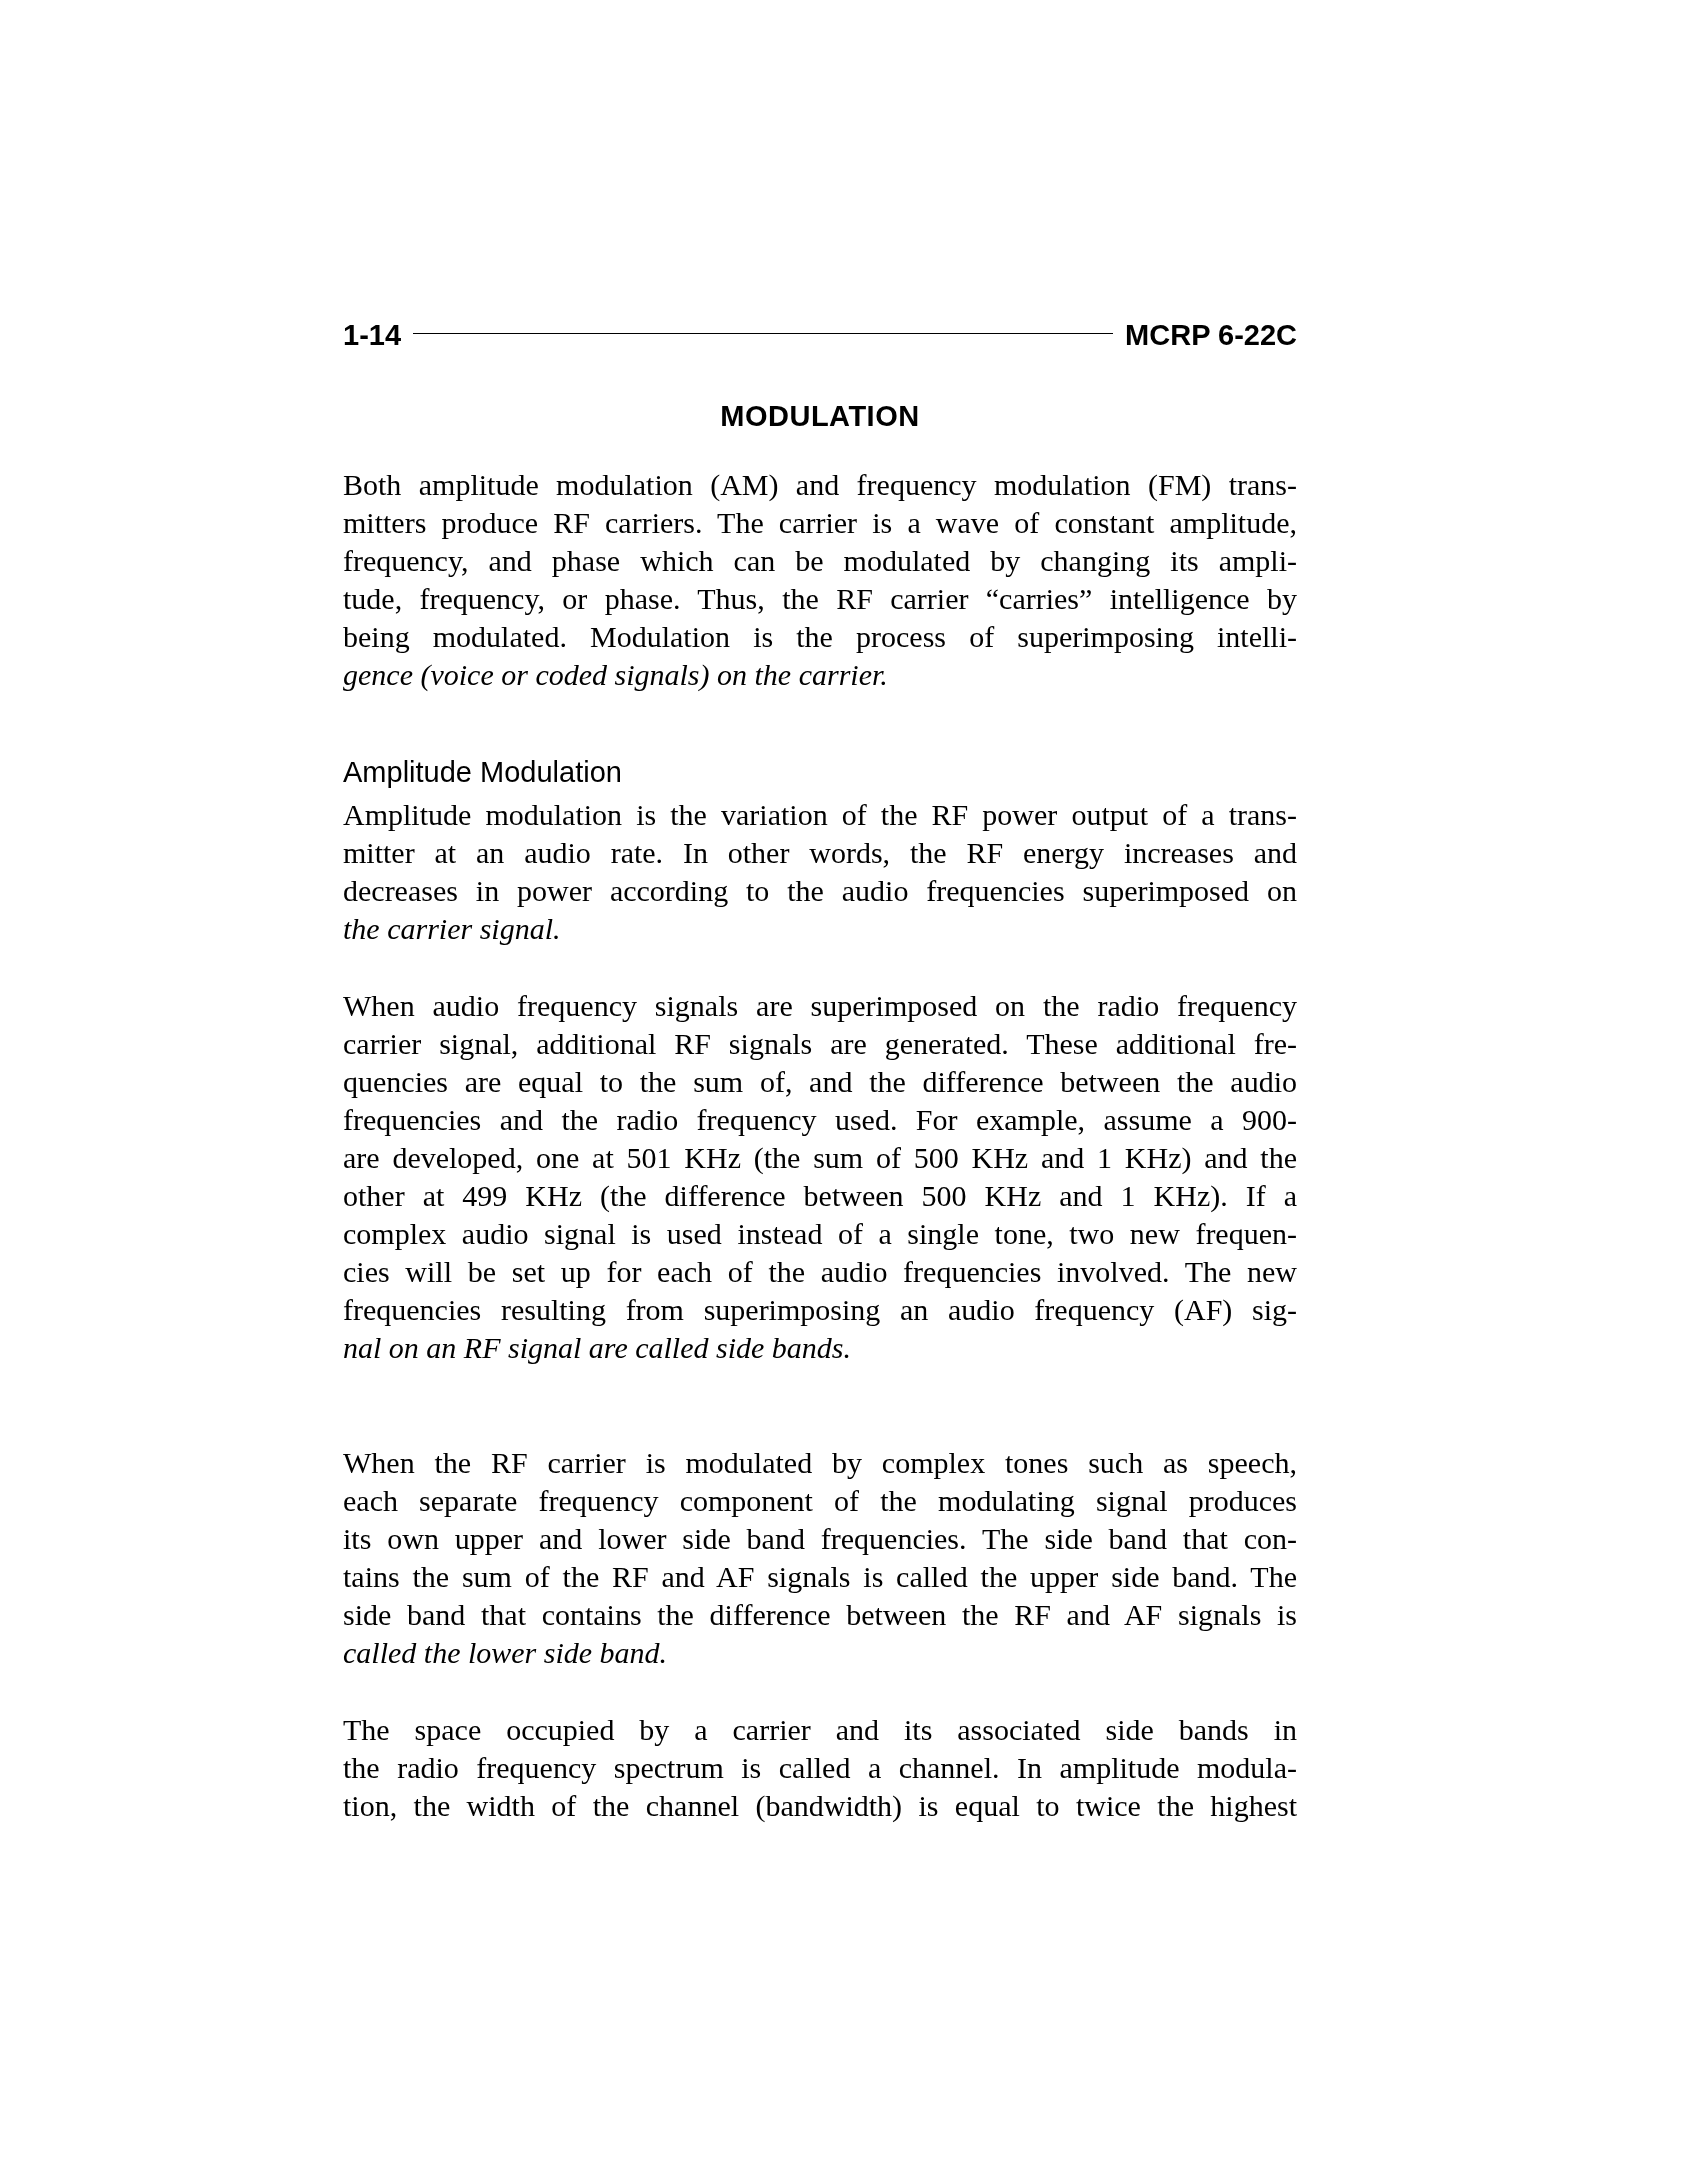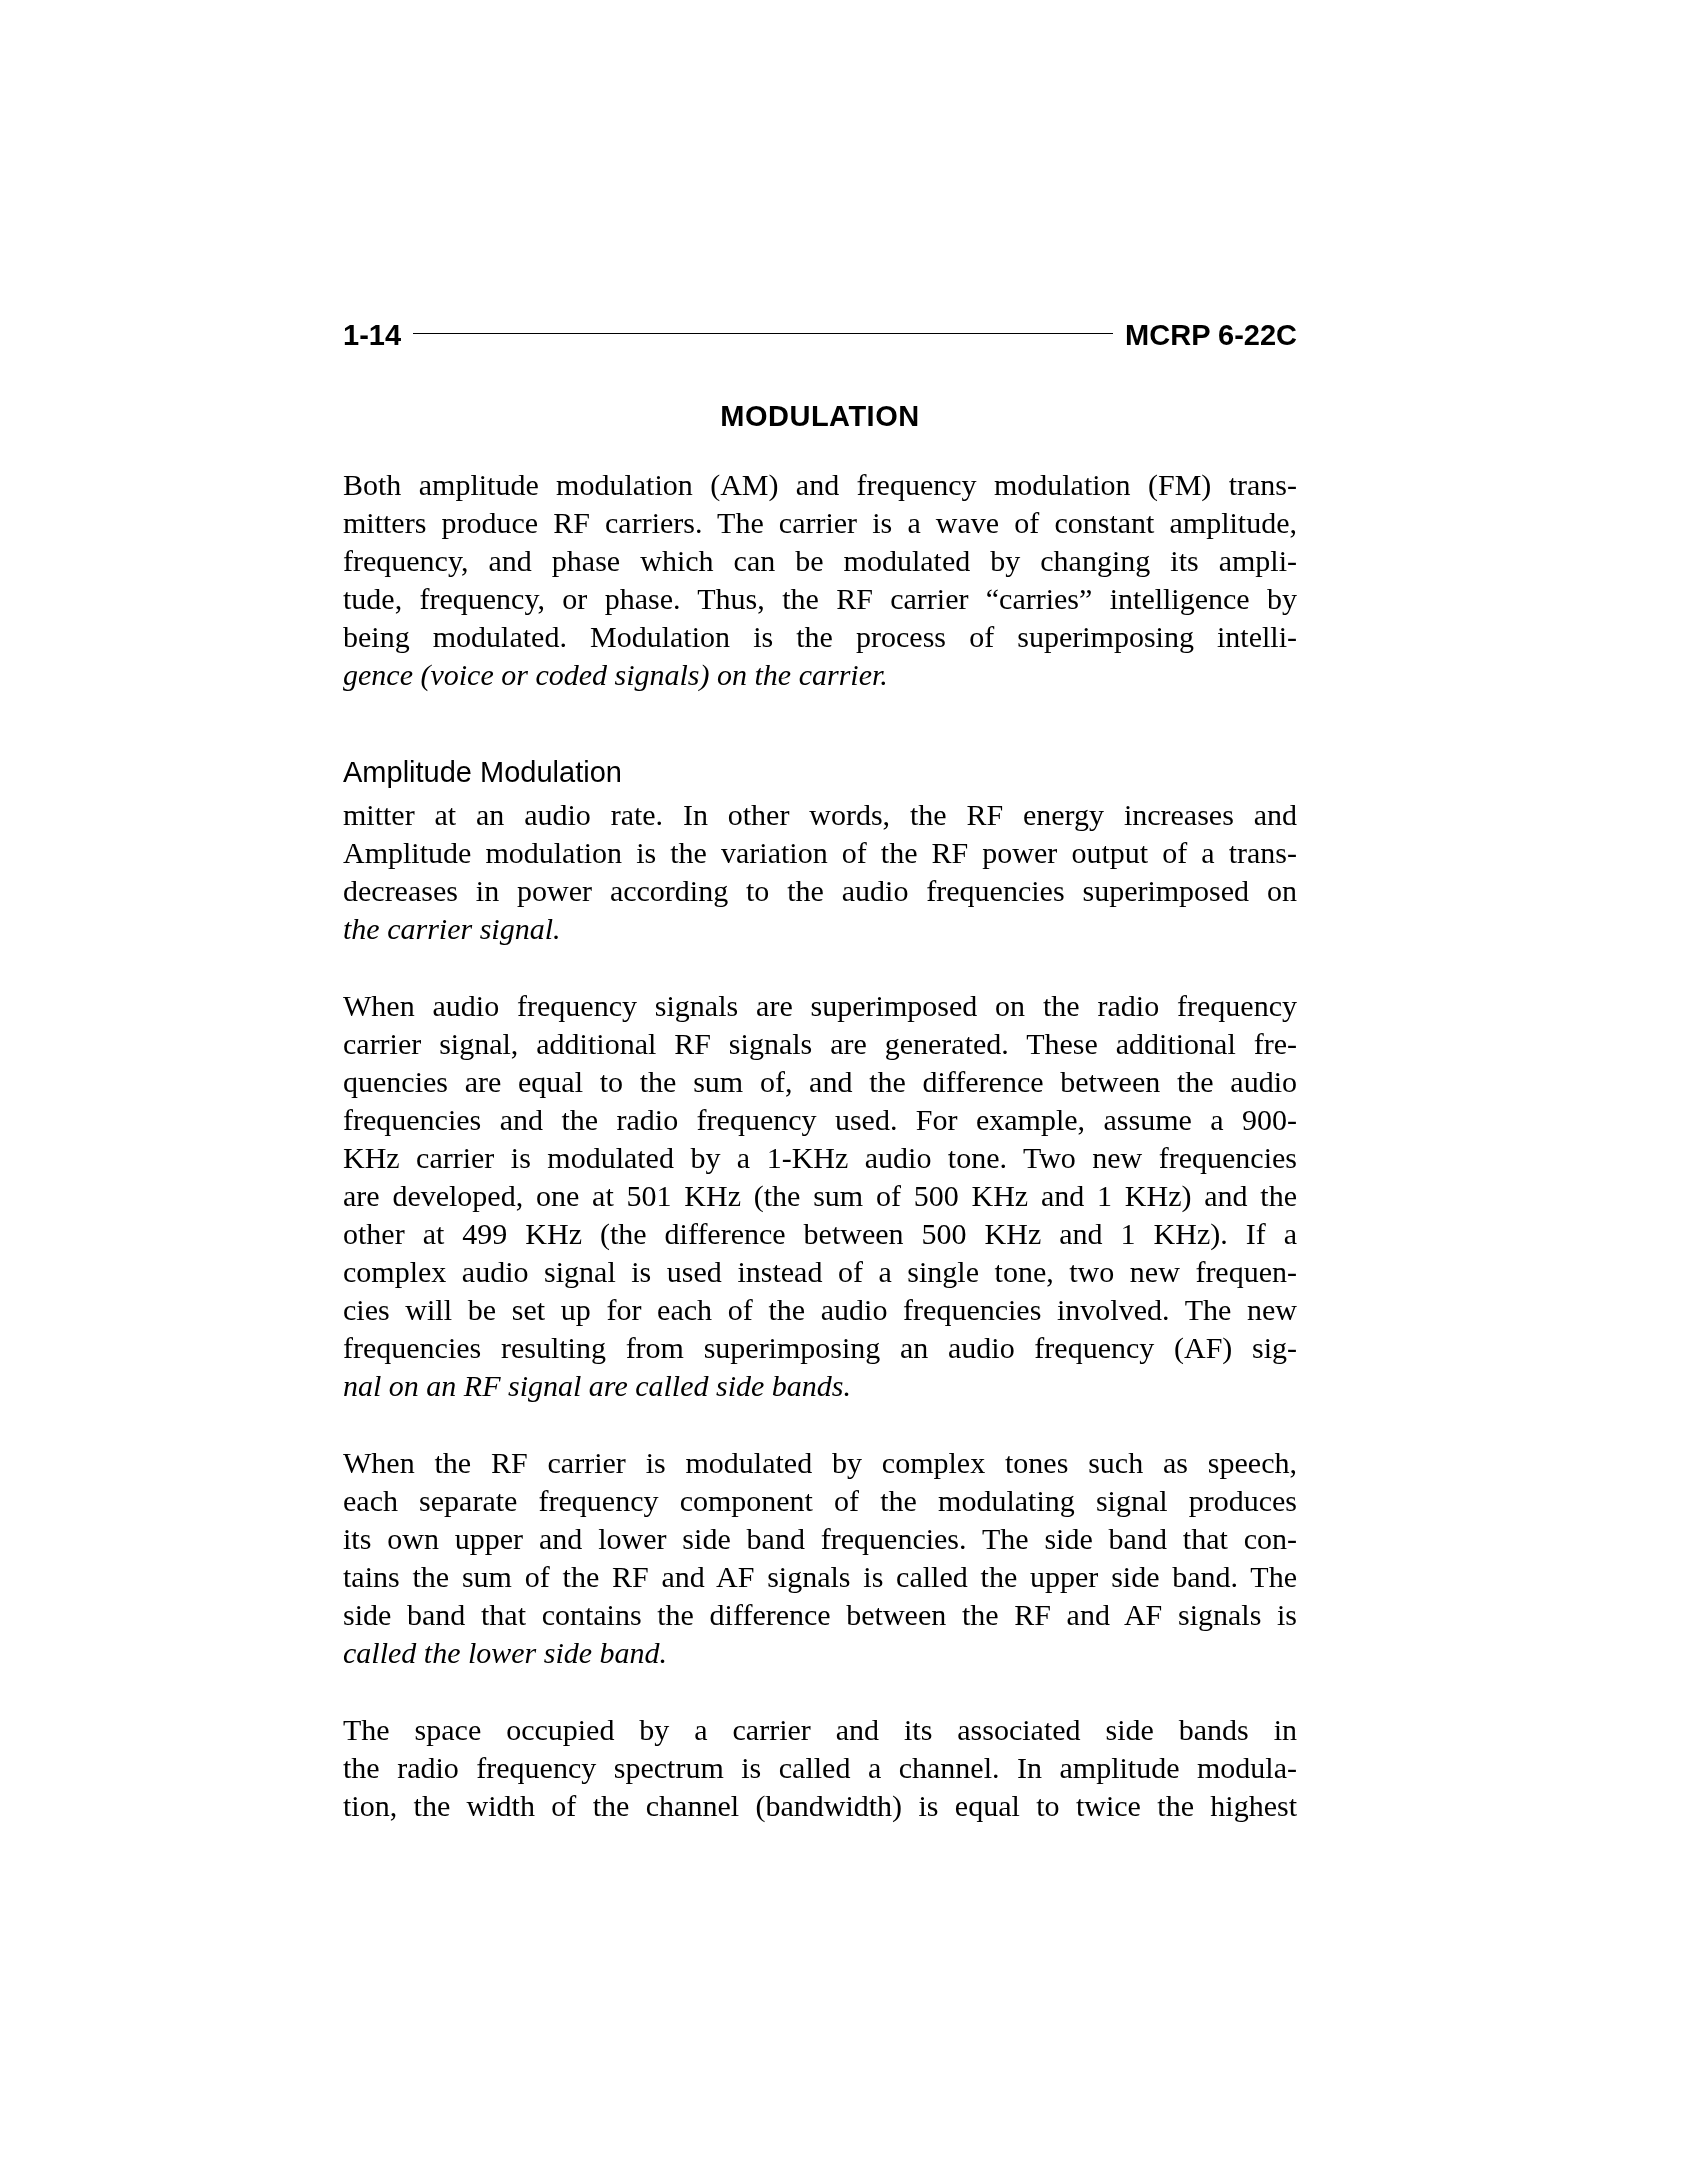--- a/index.html
+++ b/index.html
@@ -43,32 +43,31 @@
     <span class="ln">mitters produce RF carriers. The carrier is a wave of constant amplitude,</span>
     <span class="ln">frequency, and phase which can be modulated by changing its ampli-</span>
     <span class="ln">tude, frequency, or phase. Thus, the RF carrier “carries” intelligence by</span>
     <span class="ln">being modulated. Modulation is the process of superimposing intelli-</span>
     <span class="ln last">gence (voice or coded signals) on the carrier.</span>
   </div>
 
   <div class="h2">Amplitude Modulation</div>
 
   <div class="para" style="top:796px;">
+    <span class="ln">Amplitude modulation is the variation of the RF power output of a trans-</span>
     <span class="ln">mitter at an audio rate. In other words, the RF energy increases and</span>
-    <span class="ln">Amplitude modulation is the variation of the RF power output of a trans-</span>
     <span class="ln">decreases in power according to the audio frequencies superimposed on</span>
     <span class="ln last">the carrier signal.</span>
   </div>
 
   <div class="para" style="top:987px;">
     <span class="ln">When audio frequency signals are superimposed on the radio frequency</span>
     <span class="ln">carrier signal, additional RF signals are generated. These additional fre-</span>
     <span class="ln">quencies are equal to the sum of, and the difference between the audio</span>
     <span class="ln">frequencies and the radio frequency used. For example, assume a 900-</span>
-    <span class="ln">KHz carrier is modulated by a 1-KHz audio tone. Two new frequencies</span>
     <span class="ln">are developed, one at 501 KHz (the sum of 500 KHz and 1 KHz) and the</span>
     <span class="ln">other at 499 KHz (the difference between 500 KHz and 1 KHz). If a</span>
     <span class="ln">complex audio signal is used instead of a single tone, two new frequen-</span>
     <span class="ln">cies will be set up for each of the audio frequencies involved. The new</span>
     <span class="ln">frequencies resulting from superimposing an audio frequency (AF) sig-</span>
     <span class="ln last">nal on an RF signal are called side bands.</span>
   </div>
 
   <div class="para" style="top:1444px;">
     <span class="ln">When the RF carrier is modulated by complex tones such as speech,</span>

